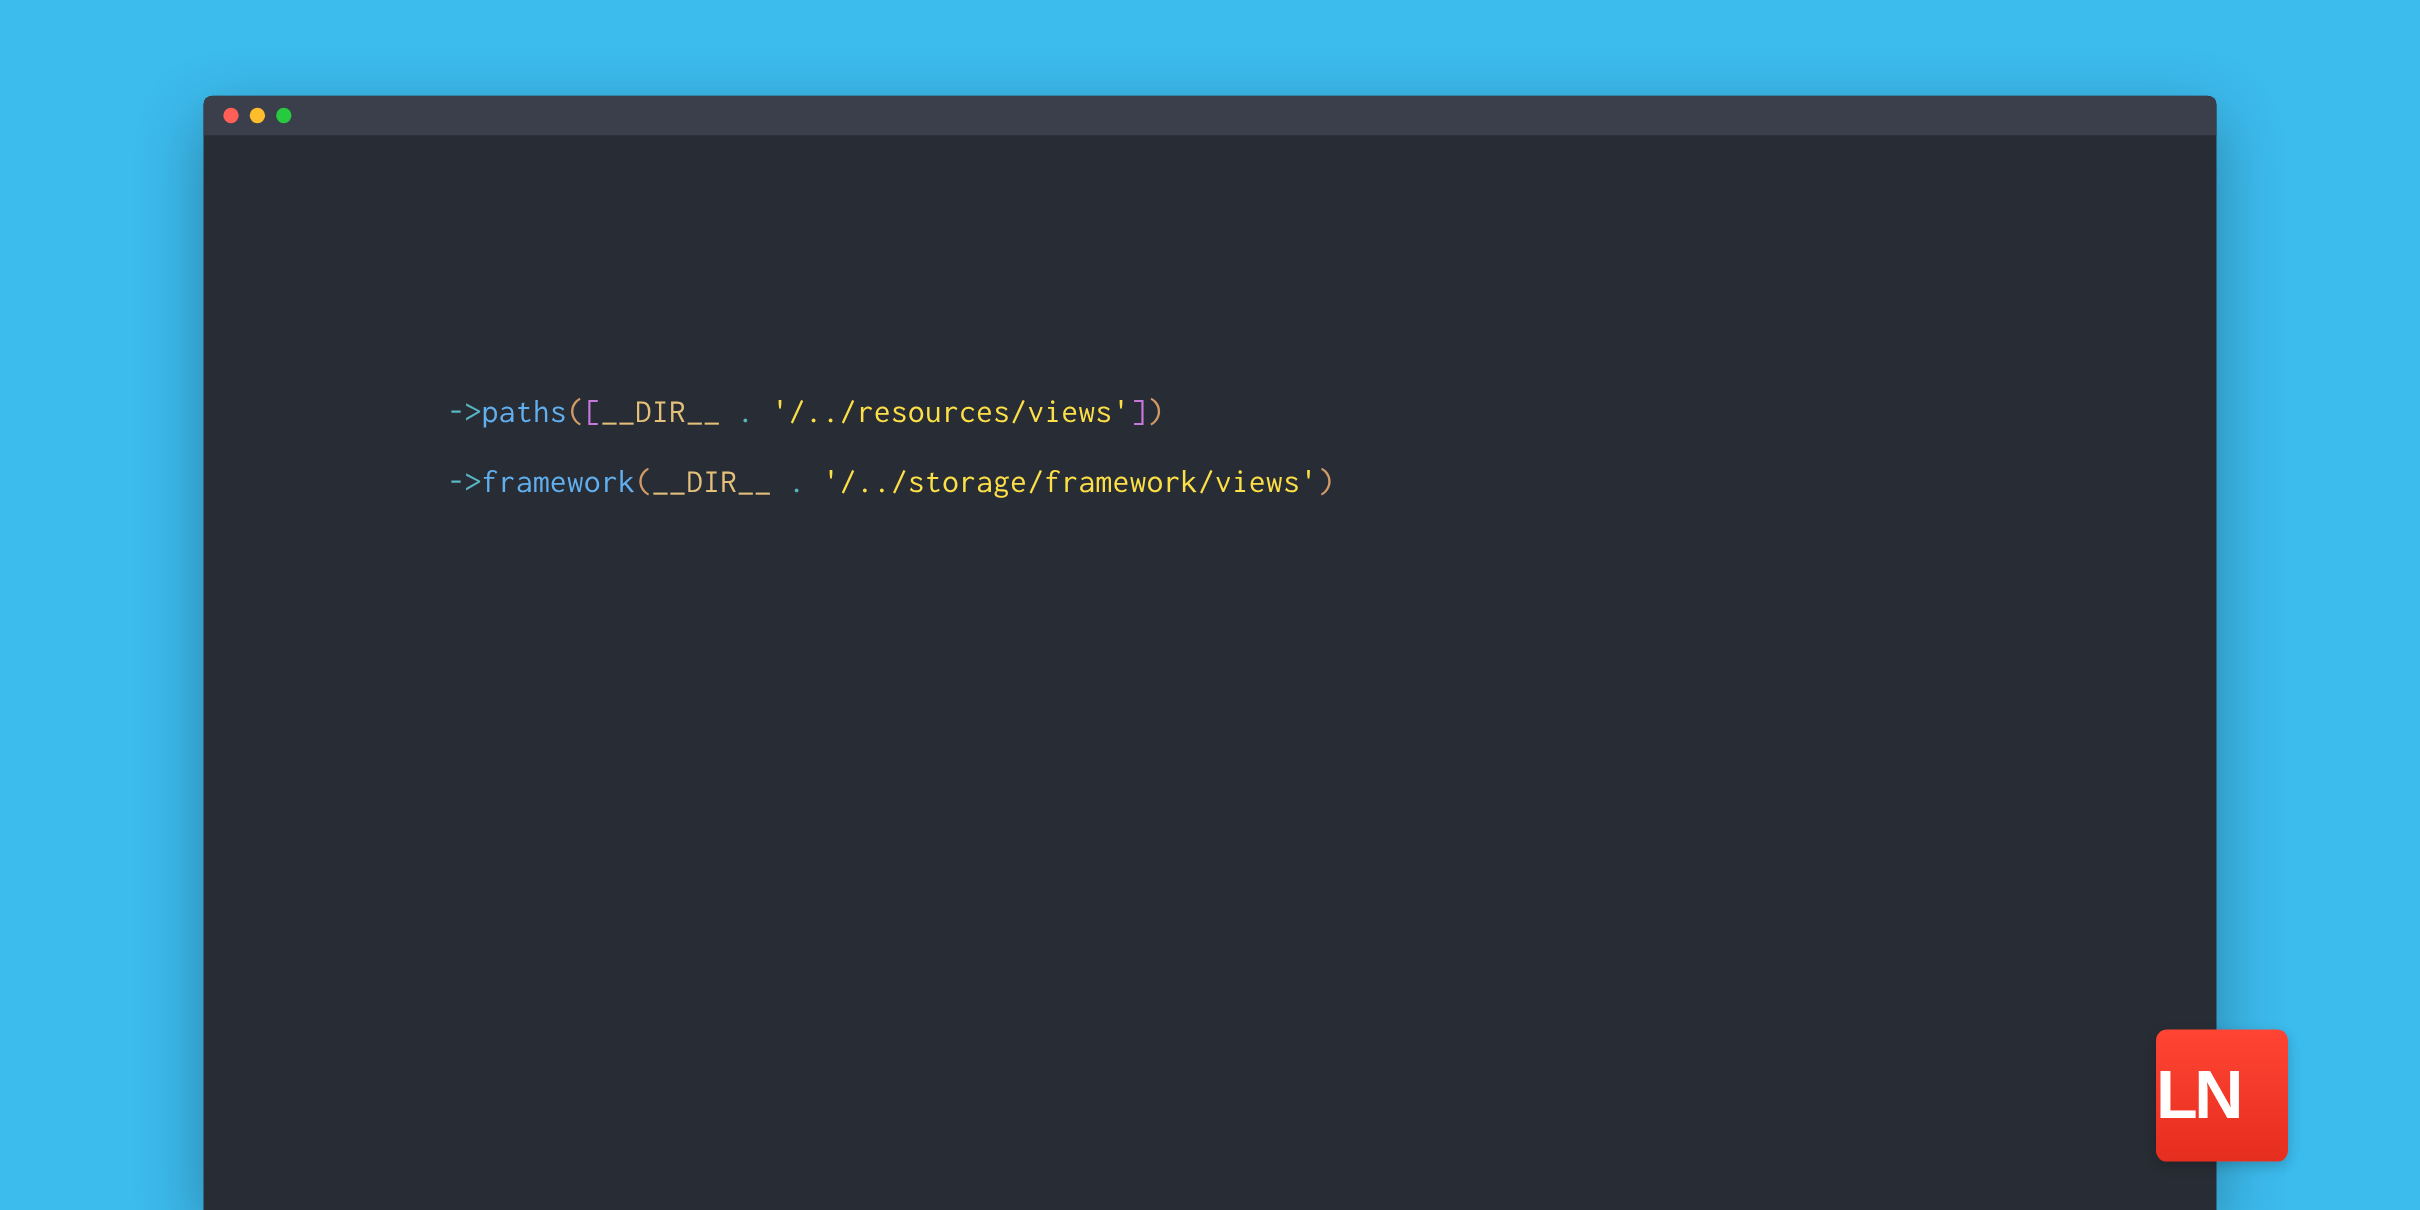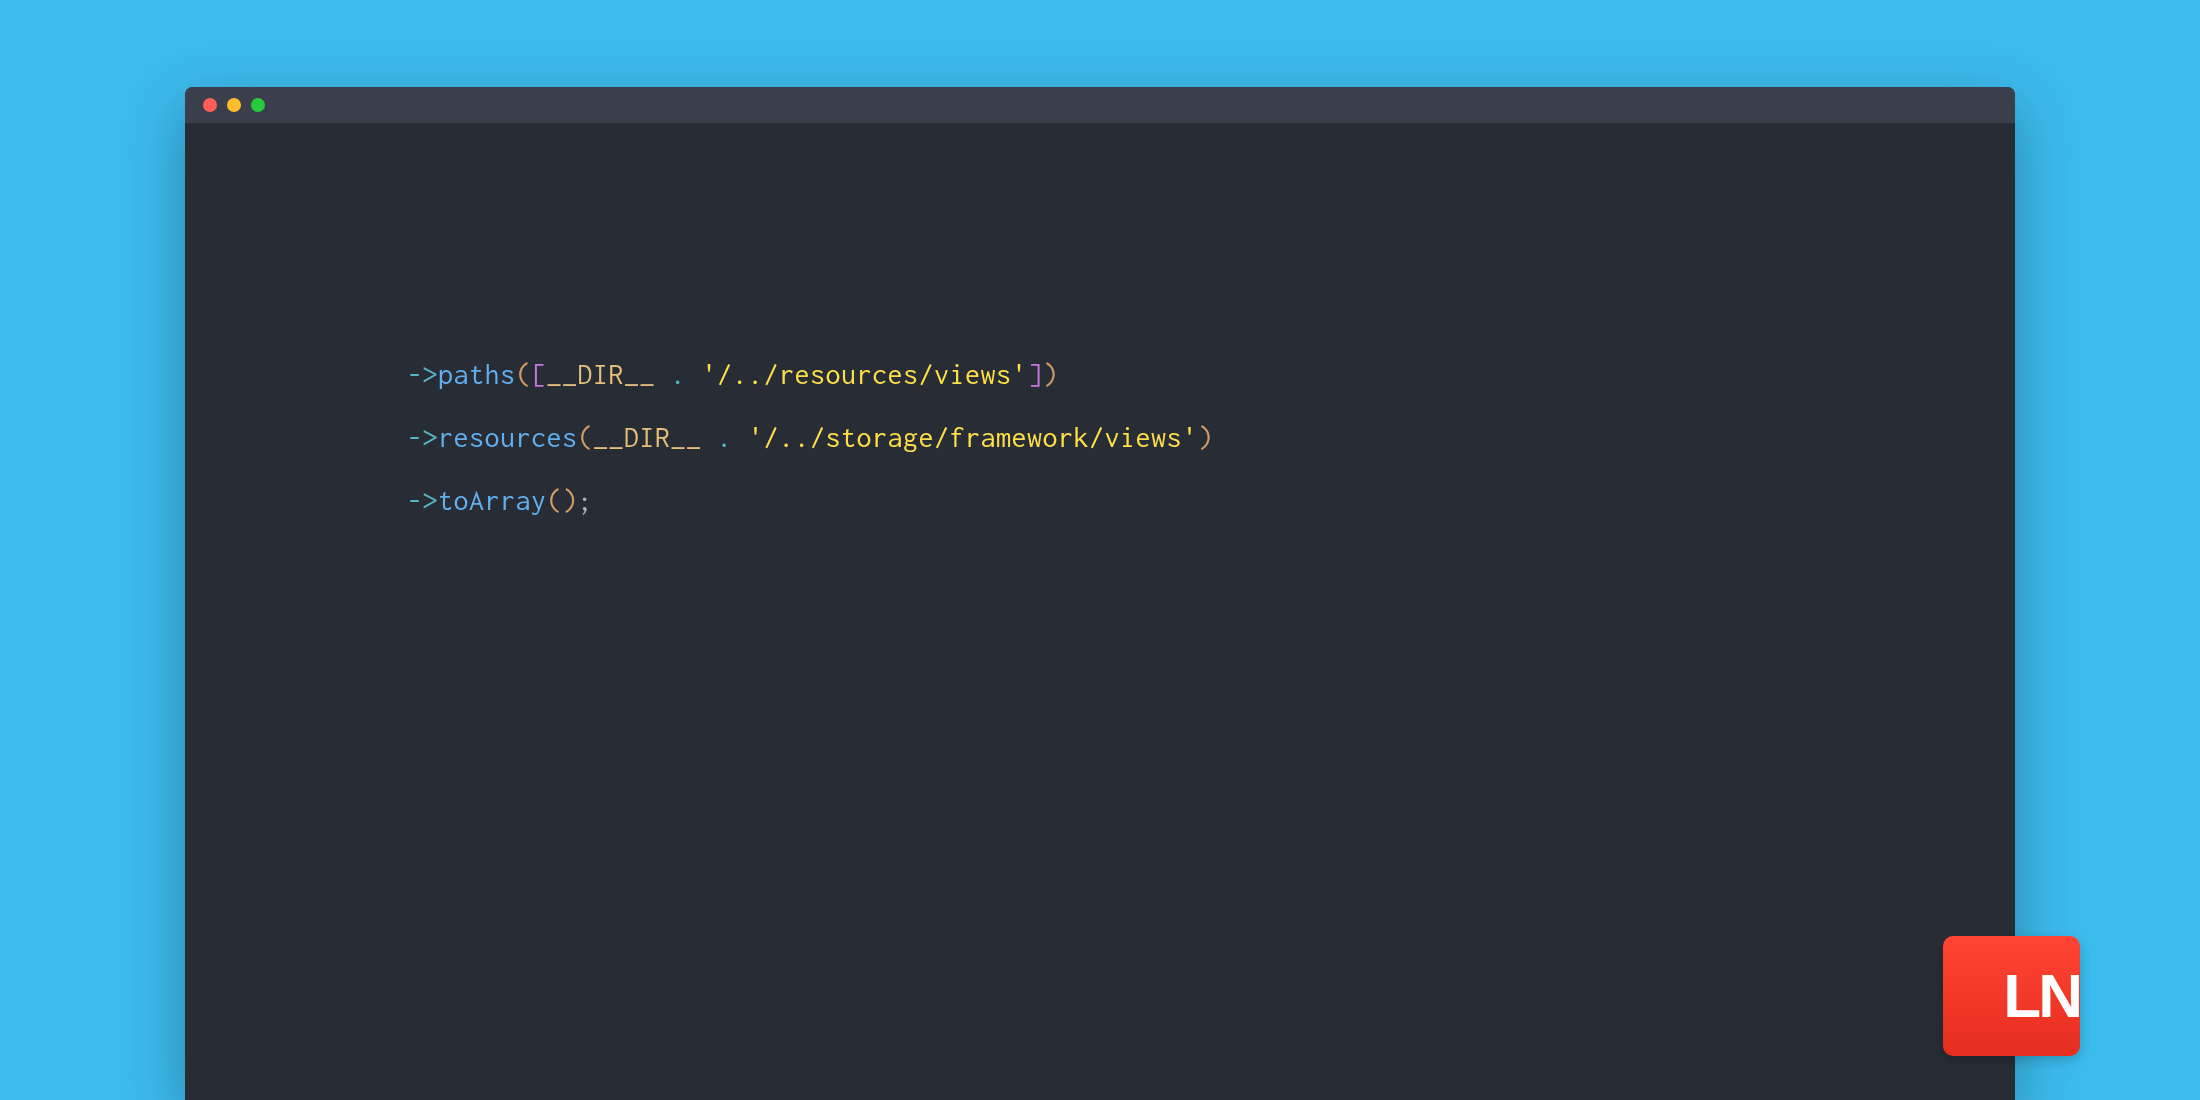--- a/index.html
+++ b/index.html
@@ -110,27 +110,27 @@
     }
 
     .tok-semicolon {
       color: #abb2bf;
     }
 
     .logo-badge {
       position: absolute;
       right: 120px;
       bottom: 44px;
-      width: 137px;
+      width: 120px;
       height: 120px;
       background: linear-gradient(180deg, #ff4433 0%, #e62e1e 100%);
       border-radius: 10px;
       display: flex;
       align-items: center;
-      justify-content: flex-end;
+      justify-content: flex-start;
       box-shadow: 0 4px 12px rgba(0, 0, 0, 0.2);
     }
 
     .logo-text {
       color: #fff;
       font-family: 'Arial Black', 'Helvetica', sans-serif;
       font-weight: 900;
       font-size: 62px;
       letter-spacing: -3px;
       line-height: 1;
@@ -140,20 +140,19 @@
 <body>
 
 <div class="editor-window">
   <div class="title-bar">
     <div class="traffic-light close"></div>
     <div class="traffic-light minimize"></div>
     <div class="traffic-light maximize"></div>
   </div>
   <div class="code-area" id="code-area">
       <div class="code-line indent-1"><span class="tok-operator">-&gt;</span><span class="tok-method">paths</span><span class="tok-paren">(</span><span class="tok-bracket">[</span><span class="tok-constant">__DIR__</span><span class="tok-punct"> </span><span class="tok-operator">.</span><span class="tok-punct"> </span><span class="tok-string">'/../resources/views'</span><span class="tok-bracket">]</span><span class="tok-paren">)</span></div>
-      <div class="code-line indent-1"><span class="tok-operator">-&gt;</span><span class="tok-method">resources</span><span class="tok-paren">(</span><span class="tok-constant">__DIR__</span><span class="tok-punct"> </span><span class="tok-operator">.</span><span class="tok-punct"> </span><span class="tok-string">'/../storage/framework/views'</span><span class="tok-paren">)</span></div>
-      <div class="code-line indent-1"><span class="tok-operator">-&gt;</span><span class="tok-method">toArray</span><span class="tok-paren">(</span><span class="tok-paren">)</span><span class="tok-semicolon">;</span></div>
+      <div class="code-line indent-1"><span class="tok-operator">-&gt;</span><span class="tok-method">framework</span><span class="tok-paren">(</span><span class="tok-constant">__DIR__</span><span class="tok-punct"> </span><span class="tok-operator">.</span><span class="tok-punct"> </span><span class="tok-string">'/../storage/framework/views'</span><span class="tok-paren">)</span></div>
     </div>
 </div>
 
 <div class="logo-badge">
   <span class="logo-text">LN</span>
 </div>
 
 </body></html>

